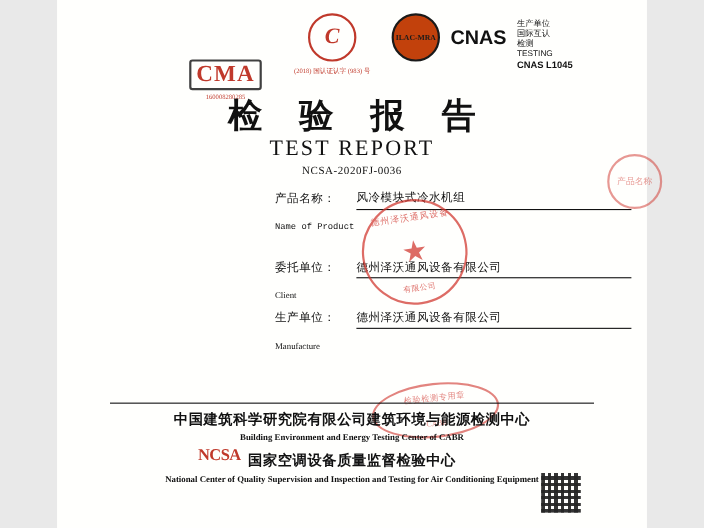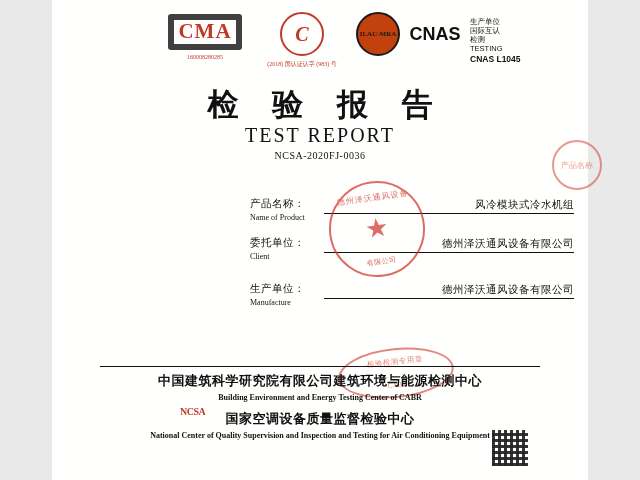--- a/index.html
+++ b/index.html
@@ -49,25 +49,26 @@
     top: 2px;
     width: 86px;
     text-align: center;
   }
   .ma-mark {
     font-family: "Liberation Serif", serif;
     font-weight: bold;
     font-size: 21px;
     color: #c0392b;
     letter-spacing: 1px;
-    border: 6px solid #404040;
+    border: 2px solid #404040;
     border-radius: 3px;
     padding: 1px 4px 2px 4px;
     display: inline-block;
     line-height: 1;
+    margin-top: 40px;
   }
   .ma-sub {
     font-size: 6px;
     color: #c0392b;
     margin-top: 4px;
     letter-spacing: 0;
   }
   .logo-cal {
     position: absolute;
     left: 92px;
@@ -205,31 +206,31 @@
   }
   .field .label .cn {
     font-size: 10.5px;
     color: #111;
     letter-spacing: 0.5px;
     white-space: nowrap;
   }
   .field .label .en {
     font-size: 8px;
     color: #111;
-    margin-top: 2px;
+    margin-top: 14px;
     white-space: nowrap;
   }
   .field .value {
     position: absolute;
     left: 74px;
     top: 0;
     width: 250px;
     height: 16px;
     border-bottom: 1px solid #111;
-    text-align: right;
+    text-align: left;
     font-size: 10.5px;
     color: #111;
     letter-spacing: 0.5px;
     line-height: 15px;
   }
 
   
   .stamp-red {
     position: absolute;
     border: 2px solid #d0342c;
@@ -358,21 +359,21 @@
   .footer .f-en2 {
     font-size: 8px;
     font-weight: bold;
     color: #111;
     margin-top: 3px;
   }
   .ncsa-logo {
     position: absolute;
     left: 128px;
     top: 406px;
-    font-size: 10px;
+    font-size: 15px;
     font-weight: bold;
     color: #c0392b;
     font-family: "Liberation Serif", serif;
     letter-spacing: -0.5px;
   }
   .qr {
     position: absolute;
     right: 60px;
     bottom: 14px;
     width: 36px;
@@ -424,21 +425,21 @@
         <div class="l3">检测</div>
         <div class="l4">TESTING</div>
         <div class="l5">CNAS L1045</div>
       </div>
     </div>
 
     <div class="title-cn">检 验 报 告</div>
     <div class="title-en">TEST REPORT</div>
     <div class="report-no">NCSA-2020FJ-0036</div>
 
-    <div class="field" style="top:197px;">
+    <div class="field" style="top:174px;font-family:Liberation Mono, monospace;">
       <div class="label">
         <div class="cn">产品名称：</div>
         <div class="en">Name of Product</div>
       </div>
       <div class="value">风冷模块式冷水机组</div>
     </div>
 
     <div class="field" style="top:236px;">
       <div class="label">
         <div class="cn">委托单位：</div>

